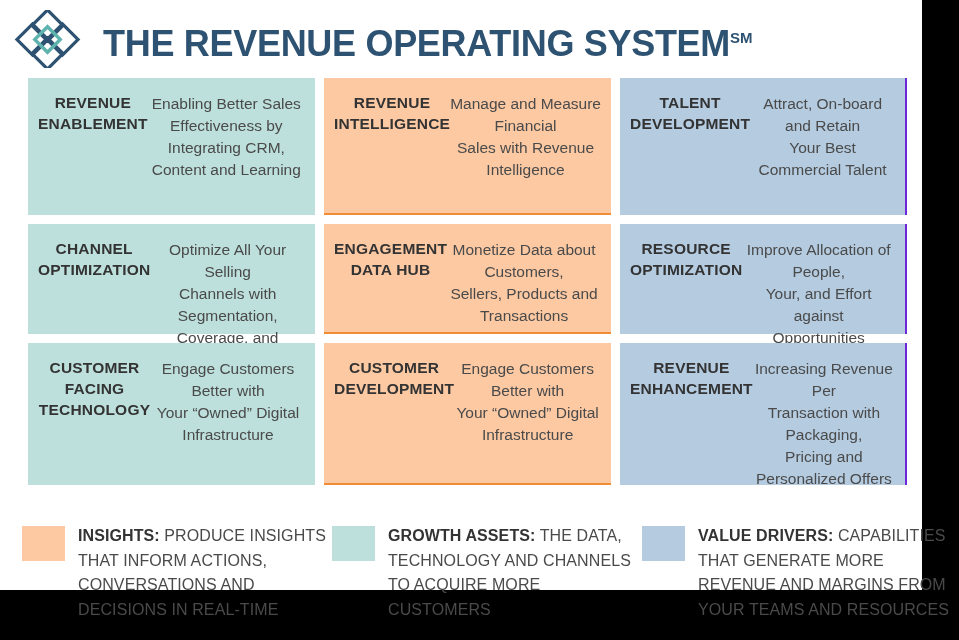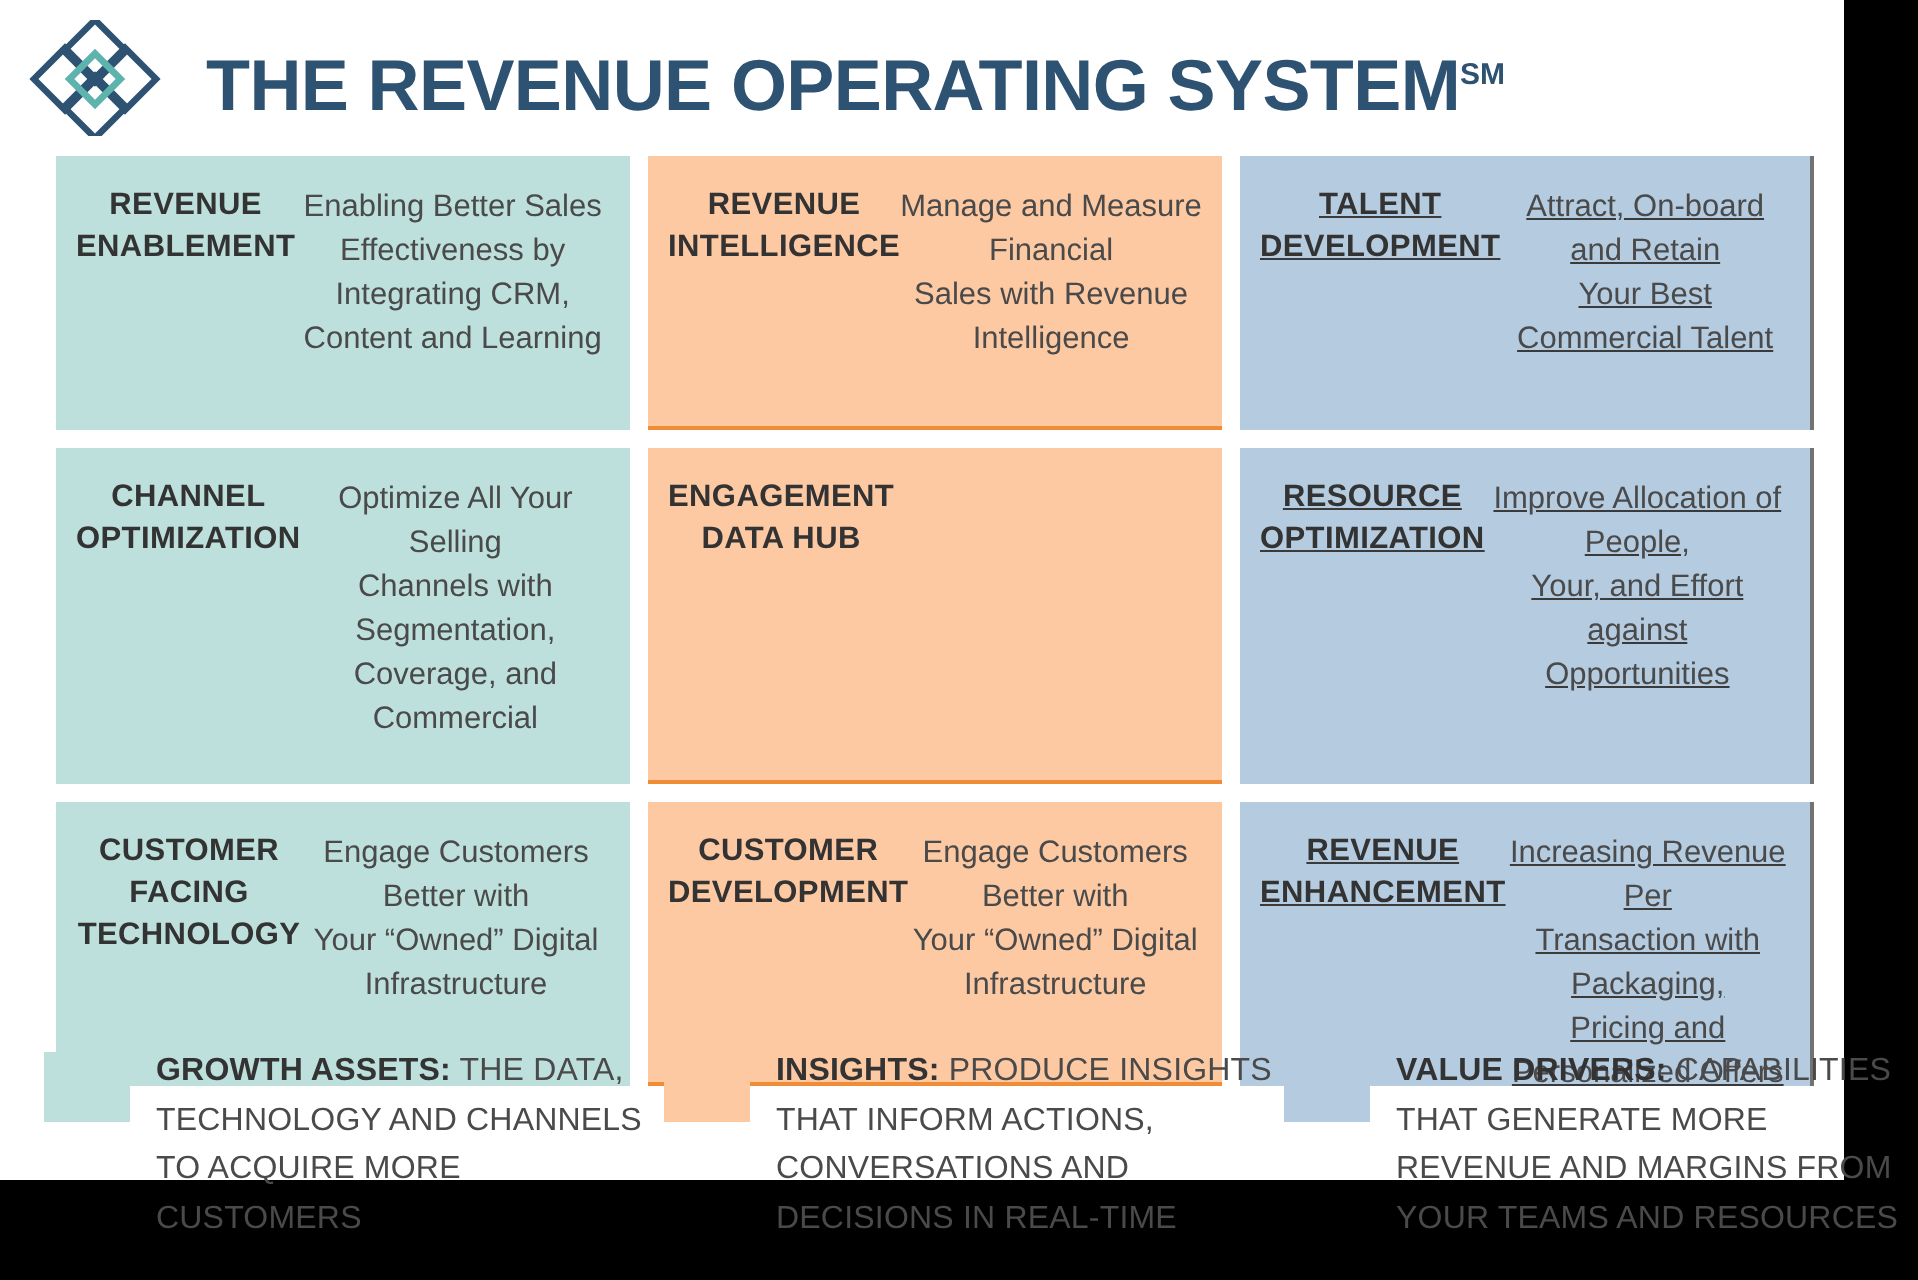--- a/index.html
+++ b/index.html
@@ -47,39 +47,39 @@
   .row{display:flex;gap:9px;margin-bottom:9px;}
   .card{
     width:287px;
     box-sizing:border-box;
     padding:14px 10px 12px 10px;
     text-align:center;
     color:#3a3a3a;
     display:flex;flex-direction:row;justify-content:flex-start;
   }
   .card.r1{height:137px;}
-  .card.r2{height:168px;}
+  .card.r2{height:110px;}
   .card.r3{height:142px;}
 
   .card .hd{
     font-size:15.5px;font-weight:bold;line-height:21px;
     color:#333333;
     letter-spacing:0.2px;
     white-space:pre-line;
   }
   .card .bd{
     font-size:15.5px;line-height:22px;
     color:#4a4a4a;
     margin-top:1px;
     white-space:pre-line;
   }
 
   .c-teal{background:#bde0dc;}
   .c-peach{background:#fcc9a3;border-bottom:2px solid #f08c36;}
-  .c-blue{background:#b4cbe0;border-right:2px solid #737373;text-decoration:underline;}
+  .c-blue{background:#b4cbe0;border-right:2px solid #6d28d9;}
 
   
   .legend{
     position:absolute;left:22px;top:524px;
     width:930px;
     display:flex;
     gap:0px;
   }
   .leg{
     display:flex;
@@ -152,20 +152,23 @@
       <div class="card r2 c-teal">
         <div class="hd">CHANNEL
 OPTIMIZATION</div>
         <div class="bd">Optimize All Your Selling
 Channels with Segmentation,
 Coverage, and Commercial</div>
       </div>
       <div class="card r2 c-peach">
         <div class="hd">ENGAGEMENT
 DATA HUB</div>
+        <div class="bd">Monetize Data about Customers,
+Sellers, Products and
+Transactions</div>
       </div>
       <div class="card r2 c-blue">
         <div class="hd">RESOURCE
 OPTIMIZATION</div>
         <div class="bd">Improve Allocation of People,
 Your, and Effort against
 Opportunities</div>
       </div>
     </div>
 
@@ -189,25 +192,25 @@
 ENHANCEMENT</div>
         <div class="bd">Increasing Revenue Per
 Transaction with Packaging,
 Pricing and Personalized Offers</div>
       </div>
     </div>
   </div>
 
   <div class="legend">
     <div class="leg">
+      <div class="swatch sw-peach"></div>
+      <div class="leg-text"><b>INSIGHTS:</b><span> PRODUCE INSIGHTS THAT INFORM ACTIONS, CONVERSATIONS AND DECISIONS IN REAL-TIME</span></div>
+    </div>
+    <div class="leg">
       <div class="swatch sw-teal"></div>
       <div class="leg-text"><b>GROWTH ASSETS:</b><span> THE DATA, TECHNOLOGY AND CHANNELS TO ACQUIRE MORE CUSTOMERS</span></div>
-    </div>
-    <div class="leg">
-      <div class="swatch sw-peach"></div>
-      <div class="leg-text"><b>INSIGHTS:</b><span> PRODUCE INSIGHTS THAT INFORM ACTIONS, CONVERSATIONS AND DECISIONS IN REAL-TIME</span></div>
     </div>
     <div class="leg">
       <div class="swatch sw-blue"></div>
       <div class="leg-text"><b>VALUE DRIVERS:</b><span> CAPABILITIES THAT GENERATE MORE REVENUE AND MARGINS FROM YOUR TEAMS AND RESOURCES</span></div>
     </div>
   </div>
 </div>
 
 </body></html>

